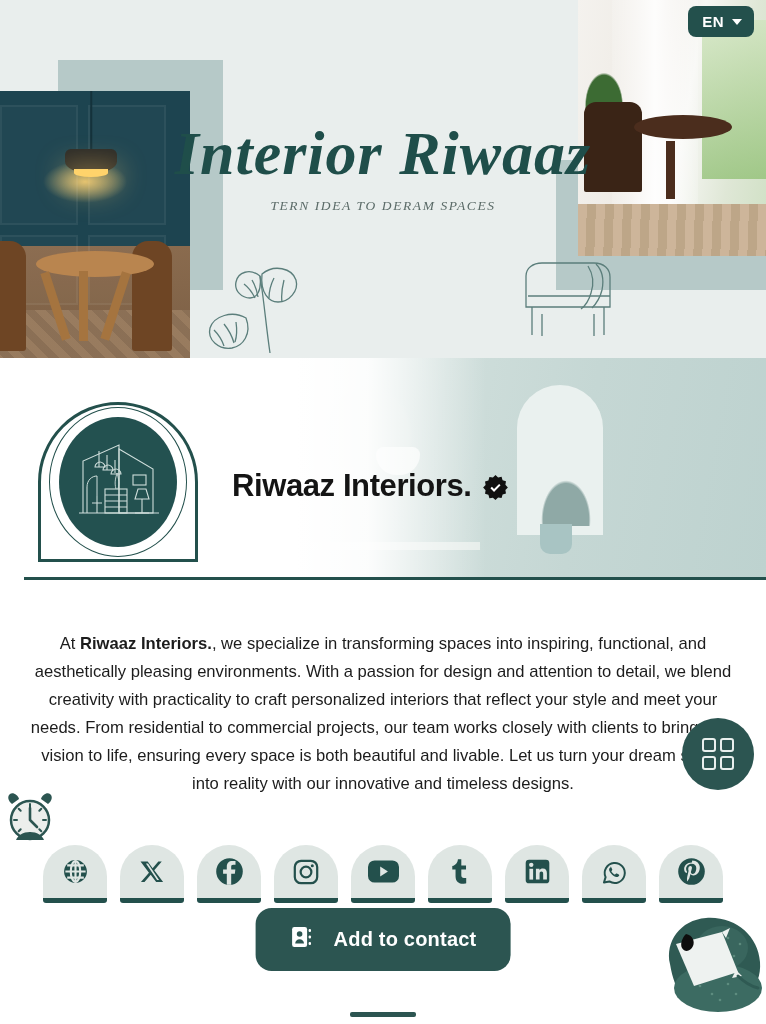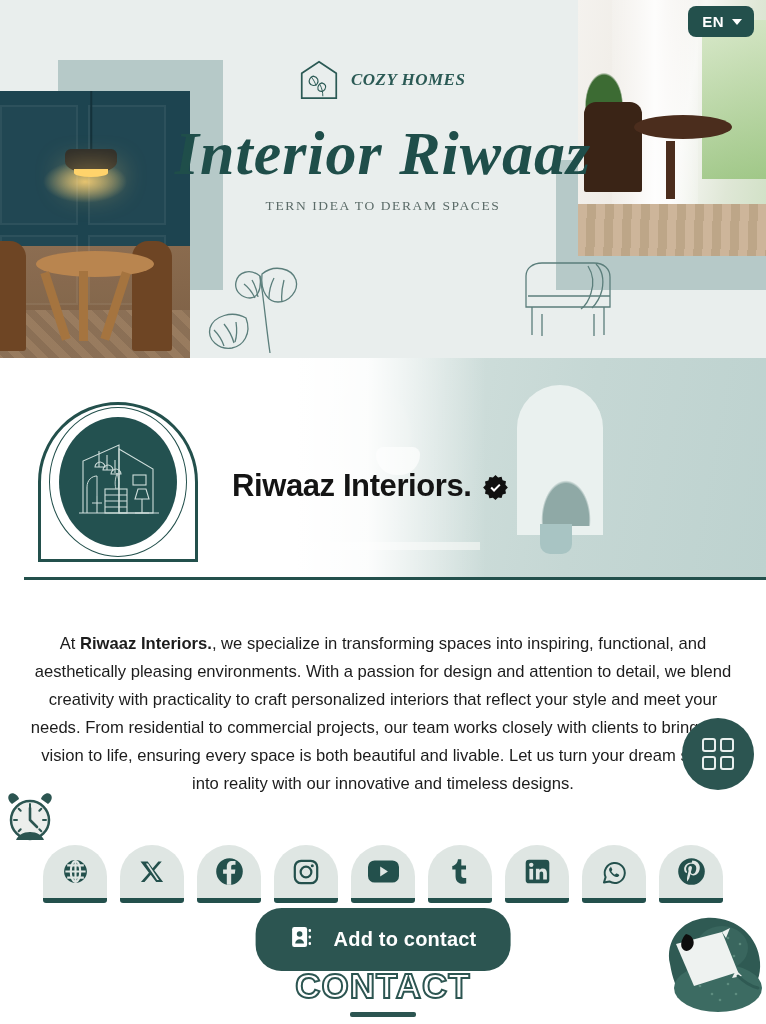--- a/index.html
+++ b/index.html
@@ -120,21 +120,21 @@
     position: absolute; left: 0; right: 0; top: 118px;
     text-align: center;
     font-family: "Liberation Serif", serif;
     font-style: italic; font-weight: 700;
     font-size: 62px; color: #1f4e4a; letter-spacing: 1px;
   }
   .banner-sub {
     position: absolute; left: 0; right: 0; top: 198px;
     text-align: center;
     font-family: "Liberation Serif", serif;
-    font-size: 13.5px; letter-spacing: 1.6px; color: #5b6b68;
+    font-size: 13.5px; letter-spacing: 1.6px; color: #5b6b68; font-style: italic;
   }
   .leafart { position: absolute; left: 200px; top: 248px; width: 150px; height: 112px; }
   .chairart { position: absolute; left: 512px; top: 254px; width: 110px; height: 90px; }
 
   .lang-pill {
     position: absolute; right: 12px; top: 6px;
     display: flex; align-items: center; gap: 8px;
     background: #23504c; color: #fff;
     padding: 7px 12px 7px 14px; border-radius: 8px;
     font-size: 15px; font-weight: 700; letter-spacing: .5px;
@@ -244,21 +244,21 @@
     border-bottom: 5px solid #23504c;
     cursor: pointer;
   }
   .social svg { display: block; }
 
   
   .add-contact {
     position: absolute; left: 50%; transform: translateX(-50%); top: 908px;
     display: flex; align-items: center; gap: 20px;
     background: #2c5551; color: #fff;
-    border: none; border-radius: 26px;
+    border: none; border-radius: 16px;
     padding: 17px 34px;
     font-family: "Liberation Sans", sans-serif;
     font-size: 20px; font-weight: 700; letter-spacing: .2px;
     cursor: pointer;
   }
   .contact-heading {
     position: absolute; left: 0; right: 0; top: 966px;
     text-align: center;
     font-size: 35px; font-weight: 800; letter-spacing: 1px;
     color: transparent;
@@ -300,32 +300,20 @@
     <div class="banner-photo photo-right">
       <div class="win"></div>
       <div class="curtain"></div>
       <div class="rfloor"></div>
       <div class="rplant"></div>
       <div class="rchair"></div>
       <div class="rstem"></div>
       <div class="rtable"></div>
     </div>
 
-    <div class="brandmark">
-      <span class="house">
-        <svg viewBox="0 0 48 48" width="46" height="46" fill="none" stroke="#2b5a55" stroke-width="1.8">
-          <path d="M24 5 L42 17 V43 H6 V17 Z"></path>
-          <path d="M18 20c-3 1-5 4-4 7 2 4 6 3 8 1 2-3 1-7-4-8z" stroke-width="1.2"></path>
-          <path d="M16 21c2 2 4 6 5 9" stroke-width="1"></path>
-          <path d="M27 27c-3 1-5 4-4 7 2 3 6 2 7 0 2-3 1-6-3-7z" stroke-width="1.2"></path>
-          <path d="M25 29c2 3 3 8 3 12" stroke-width="1"></path>
-        </svg>
-      </span>
-      <span class="brandtext">COZY HOMES</span>
-    </div>
 
     <div class="banner-title">Interior Riwaaz</div>
     <div class="banner-sub">TERN IDEA TO DERAM SPACES</div>
 
     <span class="leafart">
       <svg viewBox="0 0 150 112" width="150" height="112" fill="none" stroke="#5b7e7b" stroke-width="1.3">
         <path d="M70 105 C66 78 64 52 60 28"></path>
         <path d="M60 28c-10-8-22-4-24 6-2 9 6 16 14 16 6 0 12-6 10-22z"></path>
         <path d="M62 26c12-10 30-6 34 6 3 11-7 22-18 22-9 0-18-9-16-28z"></path>
         <path d="M44 36c4 3 8 8 11 14M52 32c3 5 5 11 6 17M74 30c-3 6-5 13-5 20M84 32c-2 8-3 15-2 22"></path>
@@ -520,21 +508,20 @@
         <circle cx="10" cy="9" r="2.8" fill="#2c5551"></circle>
         <path d="M5.6 18.5c0-2.5 2-4.2 4.4-4.2s4.4 1.7 4.4 4.2z" fill="#2c5551"></path>
         <rect x="19" y="4" width="2.4" height="3" rx="1.1" fill="#fff"></rect>
         <rect x="19" y="10.5" width="2.4" height="3" rx="1.1" fill="#fff"></rect>
         <rect x="19" y="17" width="2.4" height="3" rx="1.1" fill="#fff"></rect>
       </svg>
     </span>
     <span>Add to contact</span>
   </button>
 
-  <div class="contact-heading">CONTACT</div>
   <div class="contact-underline"></div>
 
   <span class="mascot">
     <svg viewBox="0 0 126 126" width="126" height="126">
       <path d="M30 66c-5-22 10-44 36-46 30-2 52 18 54 44 2 26-18 46-46 48-26 2-39-16-44-46z" fill="#2f5a53"></path>
       <ellipse cx="78" cy="90" rx="44" ry="24" fill="#3c6b62"></ellipse>
       <ellipse cx="82" cy="50" rx="26" ry="22" fill="#39665e"></ellipse>
       <g fill="#86b5a2" opacity=".45">
         <circle cx="60" cy="88" r="1.3"></circle>
           <circle cx="72" cy="96" r="1.3"></circle>

